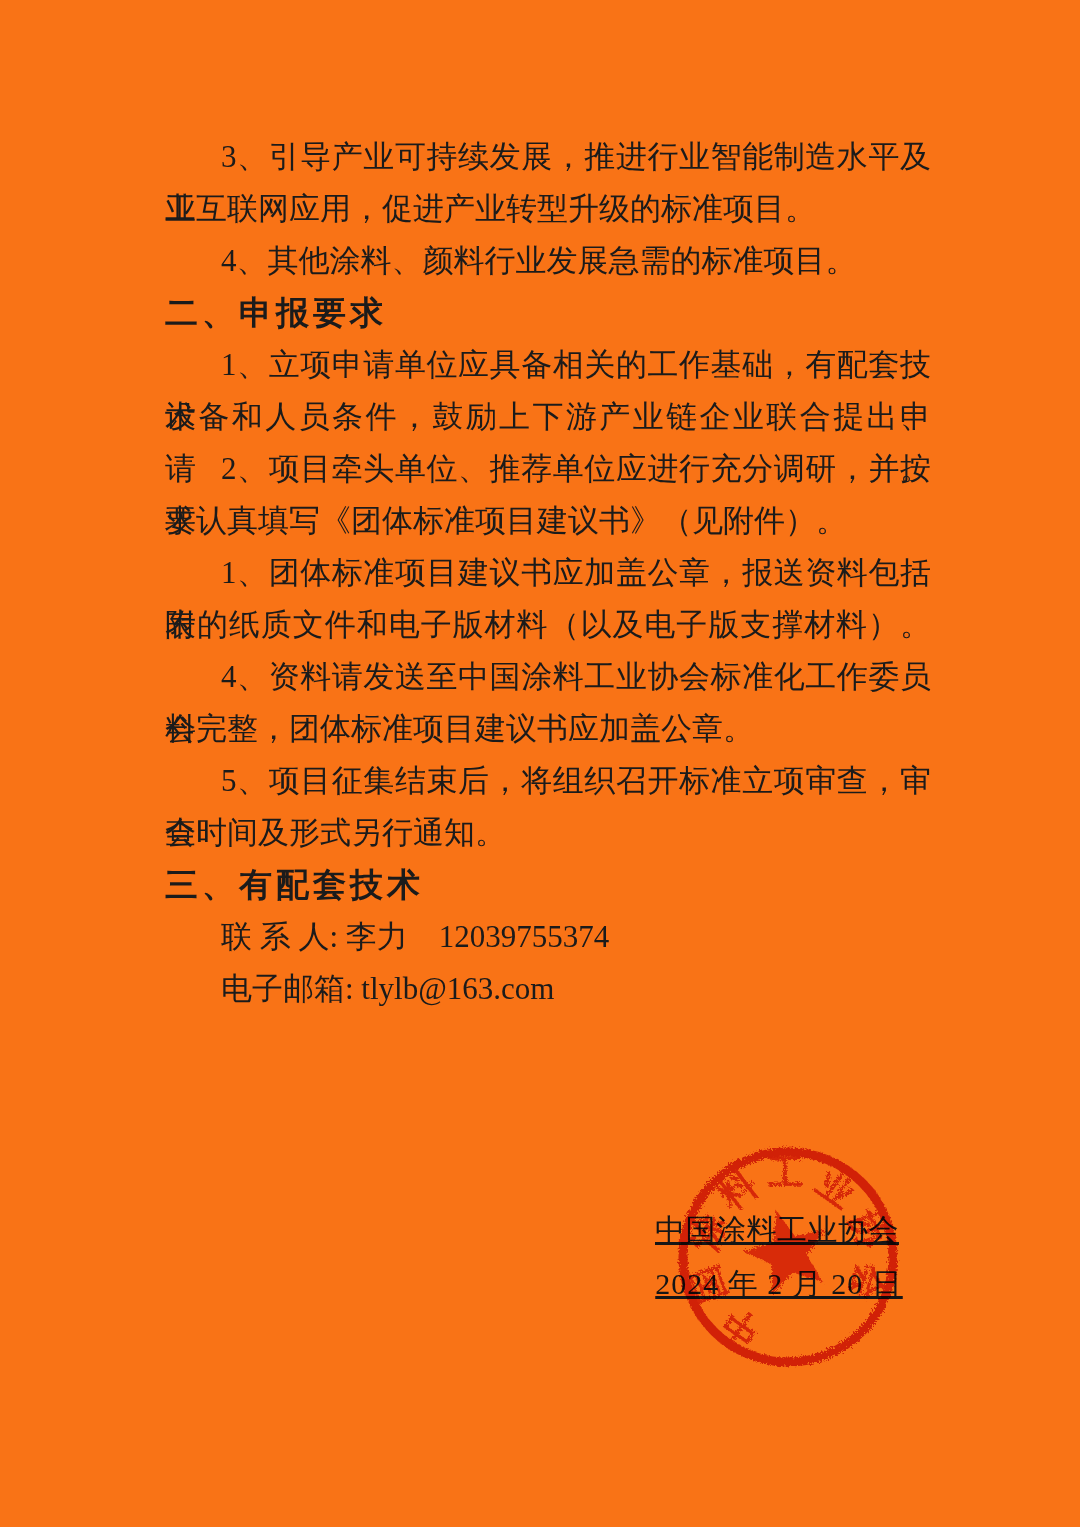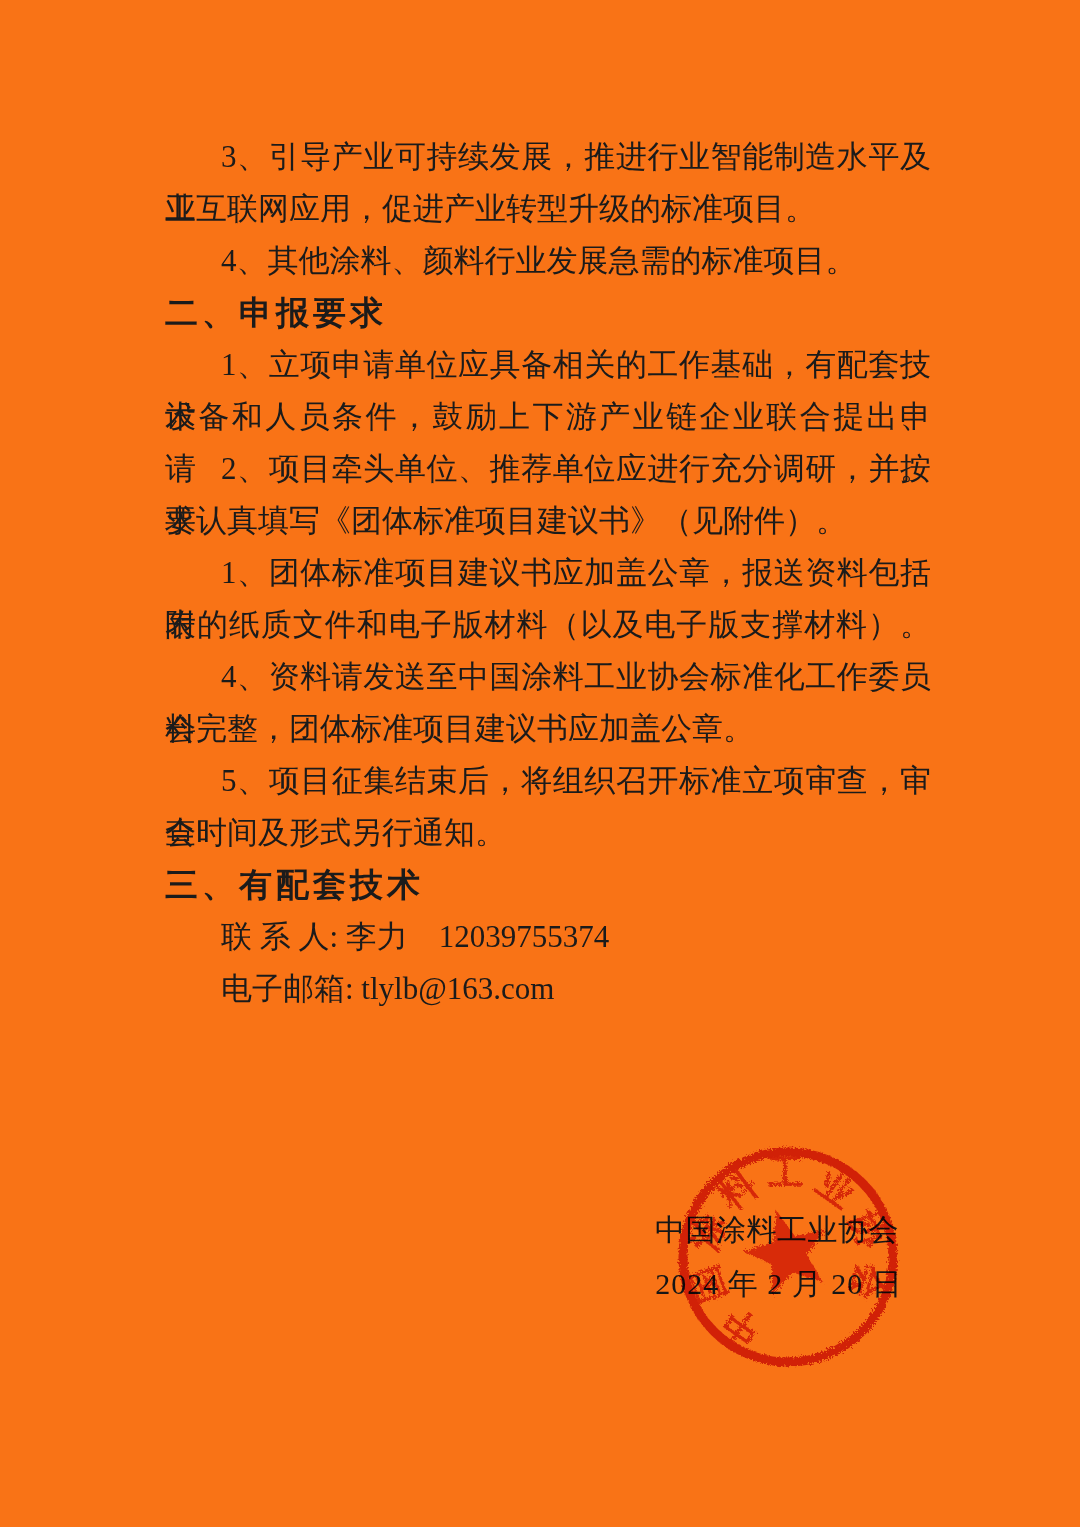--- a/index.html
+++ b/index.html
@@ -22,21 +22,21 @@
     text-align-last:justify;
     letter-spacing:0;
   }
   .line.indent{text-indent:56px;}
   .line.heading{
     font-weight:bold;font-size:33px;letter-spacing:4px;text-indent:0;font-family:Liberation Serif, serif;
   }
   .signature{position:absolute;left:0;top:0;width:100%;}
   .sig-line{
     position:absolute;transform:translateX(-50%);
-    font-size:30px;white-space:pre;color:#161616;
+    font-size:30px;white-space:pre;color:#161616;text-decoration:underline;
   }
   .sig-org{left:777px;top:1210px;letter-spacing:0.5px;}
   .sig-date{left:779px;top:1264px;letter-spacing:1px;}
   .seal{
     position:absolute;left:668px;top:1137px;width:240px;height:240px;
     mix-blend-mode:multiply;opacity:0.93;
   }
   .seal text{
     font-family:"Liberation Serif","DejaVu Serif",serif;
     font-weight:bold;

